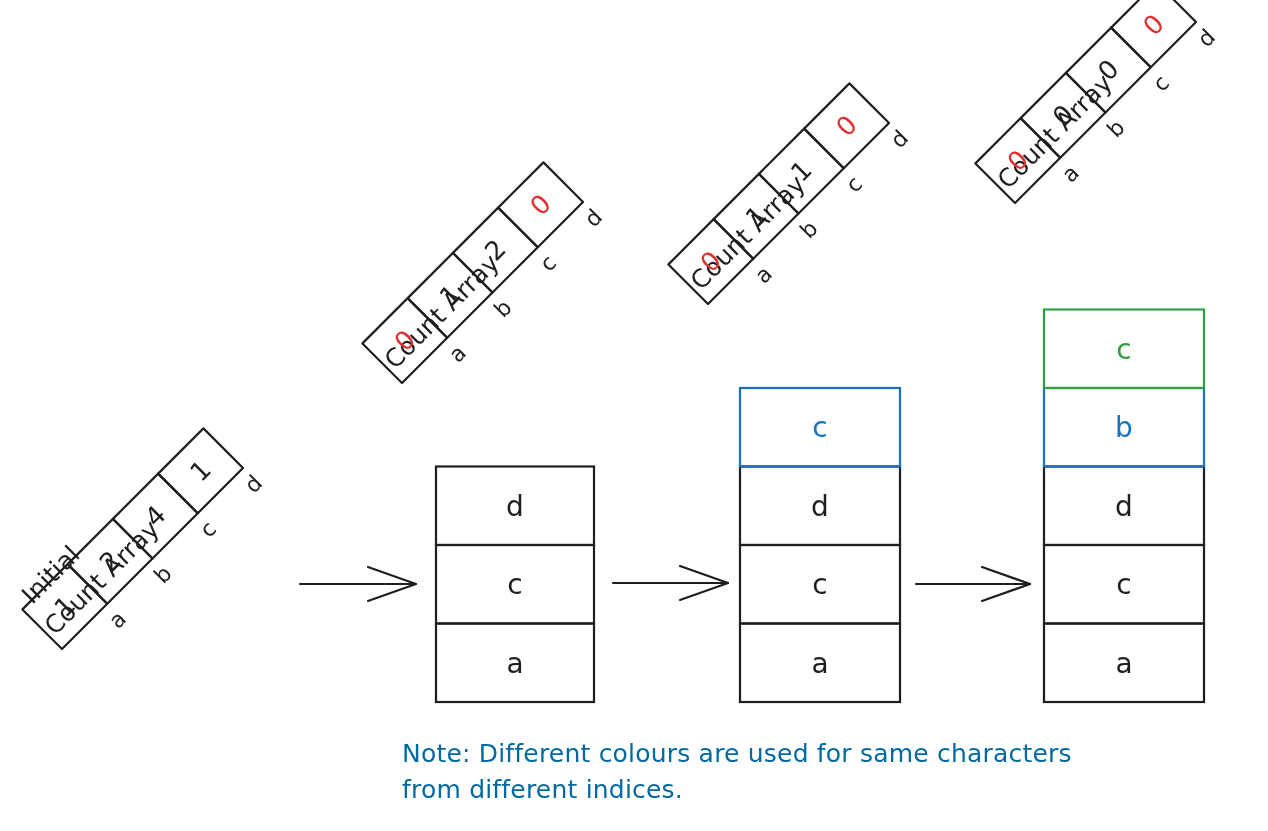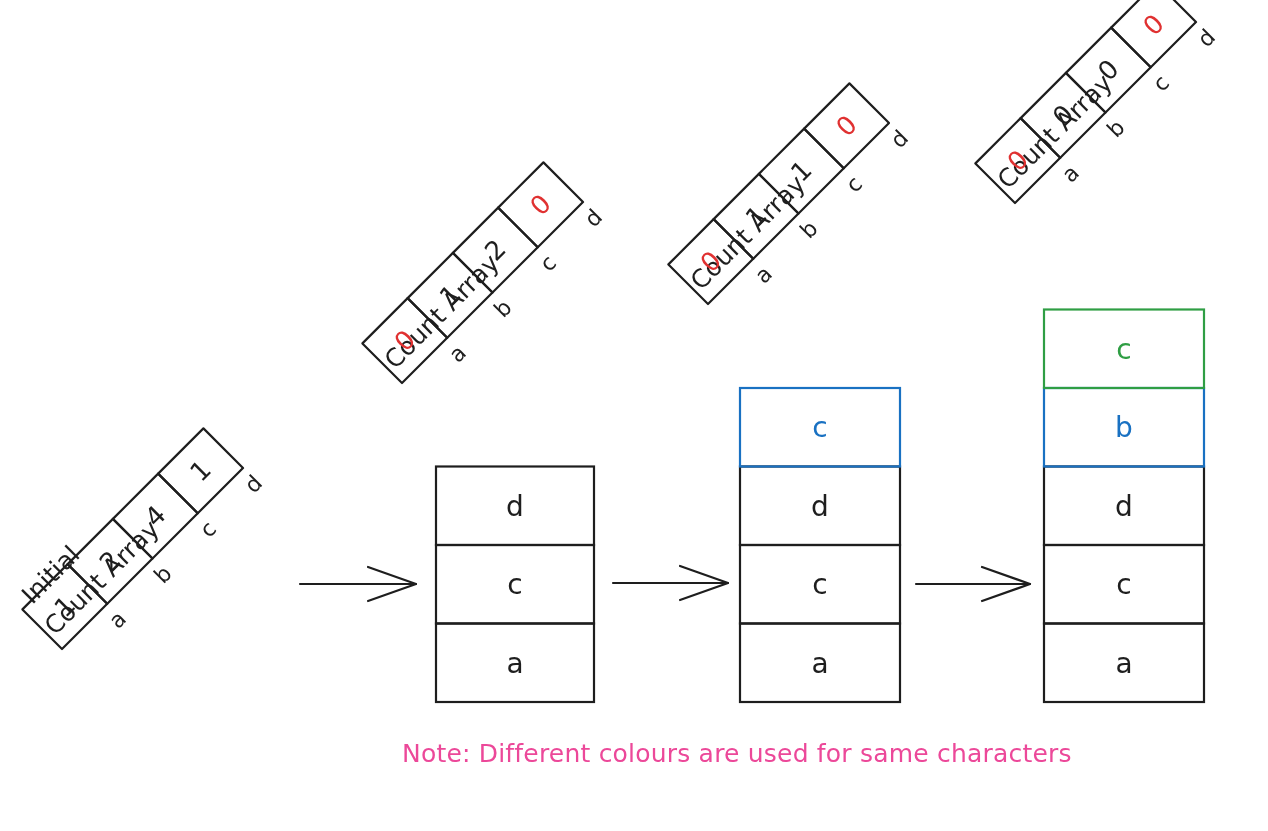--- a/index.html
+++ b/index.html
@@ -1,20 +1,20 @@
 <!DOCTYPE html>
 <html><head>
 <meta charset="utf-8">
 <style>
   html, body { margin:0; padding:0; background:#ffffff; }
   body { width:1268px; height:831px; position:relative; overflow:hidden;
          font-family:"DejaVu Sans", sans-serif; color:#1e1e1e; }
   #canvas { position:absolute; left:0; top:0; }
   .note { position:absolute; left:402px; top:736px; font-size:25px; line-height:36px;
-          font-family:"DejaVu Sans", sans-serif; color:#ec4899; letter-spacing:0.2px; }
+          font-family:"DejaVu Sans", sans-serif; color:#0369a1; letter-spacing:0.2px; }
 </style>
 </head>
 <body>
 
 <svg id="canvas" width="1268" height="831" viewBox="0 0 1268 831" xmlns="http://www.w3.org/2000/svg">
   <g id="arrays-layer">
       <g transform="translate(62,649) rotate(-45)">
         <text x="10" y="-52" font-size="25" fill="#1e1e1e" font-family="DejaVu Sans, sans-serif">Initial</text>
         <text x="4" y="-14" font-size="25" fill="#1e1e1e" font-family="DejaVu Sans, sans-serif">Count Array</text>
         <g>
@@ -175,13 +175,14 @@
       </g>
       <g>
         <path d="M916 584 L1030 584" stroke="#1e1e1e" stroke-width="2.2" fill="none" stroke-linecap="round"></path>
         <path d="M982 567 L1030 584 L982 601" stroke="#1e1e1e" stroke-width="2.2" fill="none" stroke-linecap="round" stroke-linejoin="round"></path>
       </g>
     </g>
 </svg>
 
 <div class="note">
   <div>Note: Different colours are used for same characters</div>
+  <div>from different indices.</div>
 </div>
 
 </body></html>

